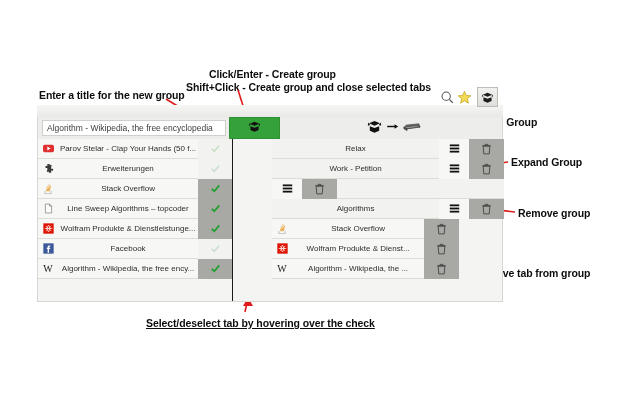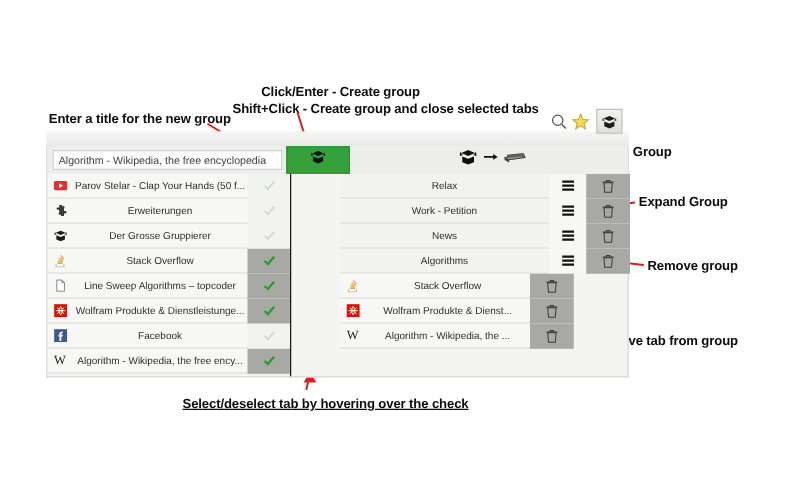--- a/index.html
+++ b/index.html
@@ -278,36 +278,20 @@
               </svg>
           </span>
           <span class="lbl">Erweiterungen</span>
           <span class="check-cell unsel">
             <svg width="11" height="11" viewBox="0 0 16 16">
                 <polyline points="2.5,8.5 6.2,12 13.5,3.5" fill="none" stroke="#ccdfd0" stroke-width="2.3"></polyline>
               </svg>
           </span>
         </div>
 
-        <div class="row">
-          <span class="fav">
-            <svg class="fav-svg" viewBox="0 0 16 16">
-                <polygon points="2.2,4.6 8,2.2 13.8,4.6 8,7.2" fill="#1c1c1c"></polygon>
-                <polygon points="1.2,3.8 3.3,6.3 1,7.2" fill="#1c1c1c"></polygon>
-                <polygon points="14.8,3.8 12.7,6.3 15,7.2" fill="#1c1c1c"></polygon>
-                <path d="M3,7.6 L8,9.6 L13,7.6 L13,12.6 L8,14.6 L3,12.6 Z" fill="#1c1c1c"></path>
-              </svg>
-          </span>
-          <span class="lbl">Der Grosse Gruppierer</span>
-          <span class="check-cell unsel">
-            <svg width="11" height="11" viewBox="0 0 16 16">
-                <polyline points="2.5,8.5 6.2,12 13.5,3.5" fill="none" stroke="#cadfcc" stroke-width="2.3"></polyline>
-              </svg>
-          </span>
-        </div>
 
         <div class="row">
           <span class="fav">
             <svg class="fav-svg" viewBox="0 0 16 16">
                 <path d="M11.2,11.8v3.0H3.4v-3.0H2.1v4.2h10.4v-4.2z" fill="#bcbcbc"></path>
                 <g stroke="#e8a33d" stroke-width="1.4" fill="none">
                   <line x1="4.5" y1="11.2" x2="10.2" y2="11.2"></line>
                   <line x1="4.7" y1="9.2" x2="10.3" y2="9.8"></line>
                   <line x1="5.3" y1="7.0" x2="10.6" y2="8.4"></line>
                   <line x1="6.4" y1="4.9" x2="11.2" y2="7.0"></line>
@@ -424,21 +408,20 @@
                 <g fill="none" stroke="#3a3a3a" stroke-width="1.1">
                   <path d="M2.5,4.2h9l-0.9,10.3h-7.2z"></path>
                   <line x1="1.3" y1="3.6" x2="12.7" y2="3.6"></line>
                   <path d="M5.2,3.4v-1.6h3.6v1.6"></path>
                 </g>
               </svg>
           </span>
         </div>
 
         <div class="row group-row">
-          <span class="lbl">News</span>
           <span class="ham-cell">
             <svg width="13" height="11" viewBox="0 0 16 14">
                 <g stroke="#111" stroke-width="2.3">
                   <line x1="2" y1="3" x2="14" y2="3"></line>
                   <line x1="2" y1="7" x2="14" y2="7"></line>
                   <line x1="2" y1="11" x2="14" y2="11"></line>
                 </g>
               </svg>
           </span>
           <span class="trash-cell">

